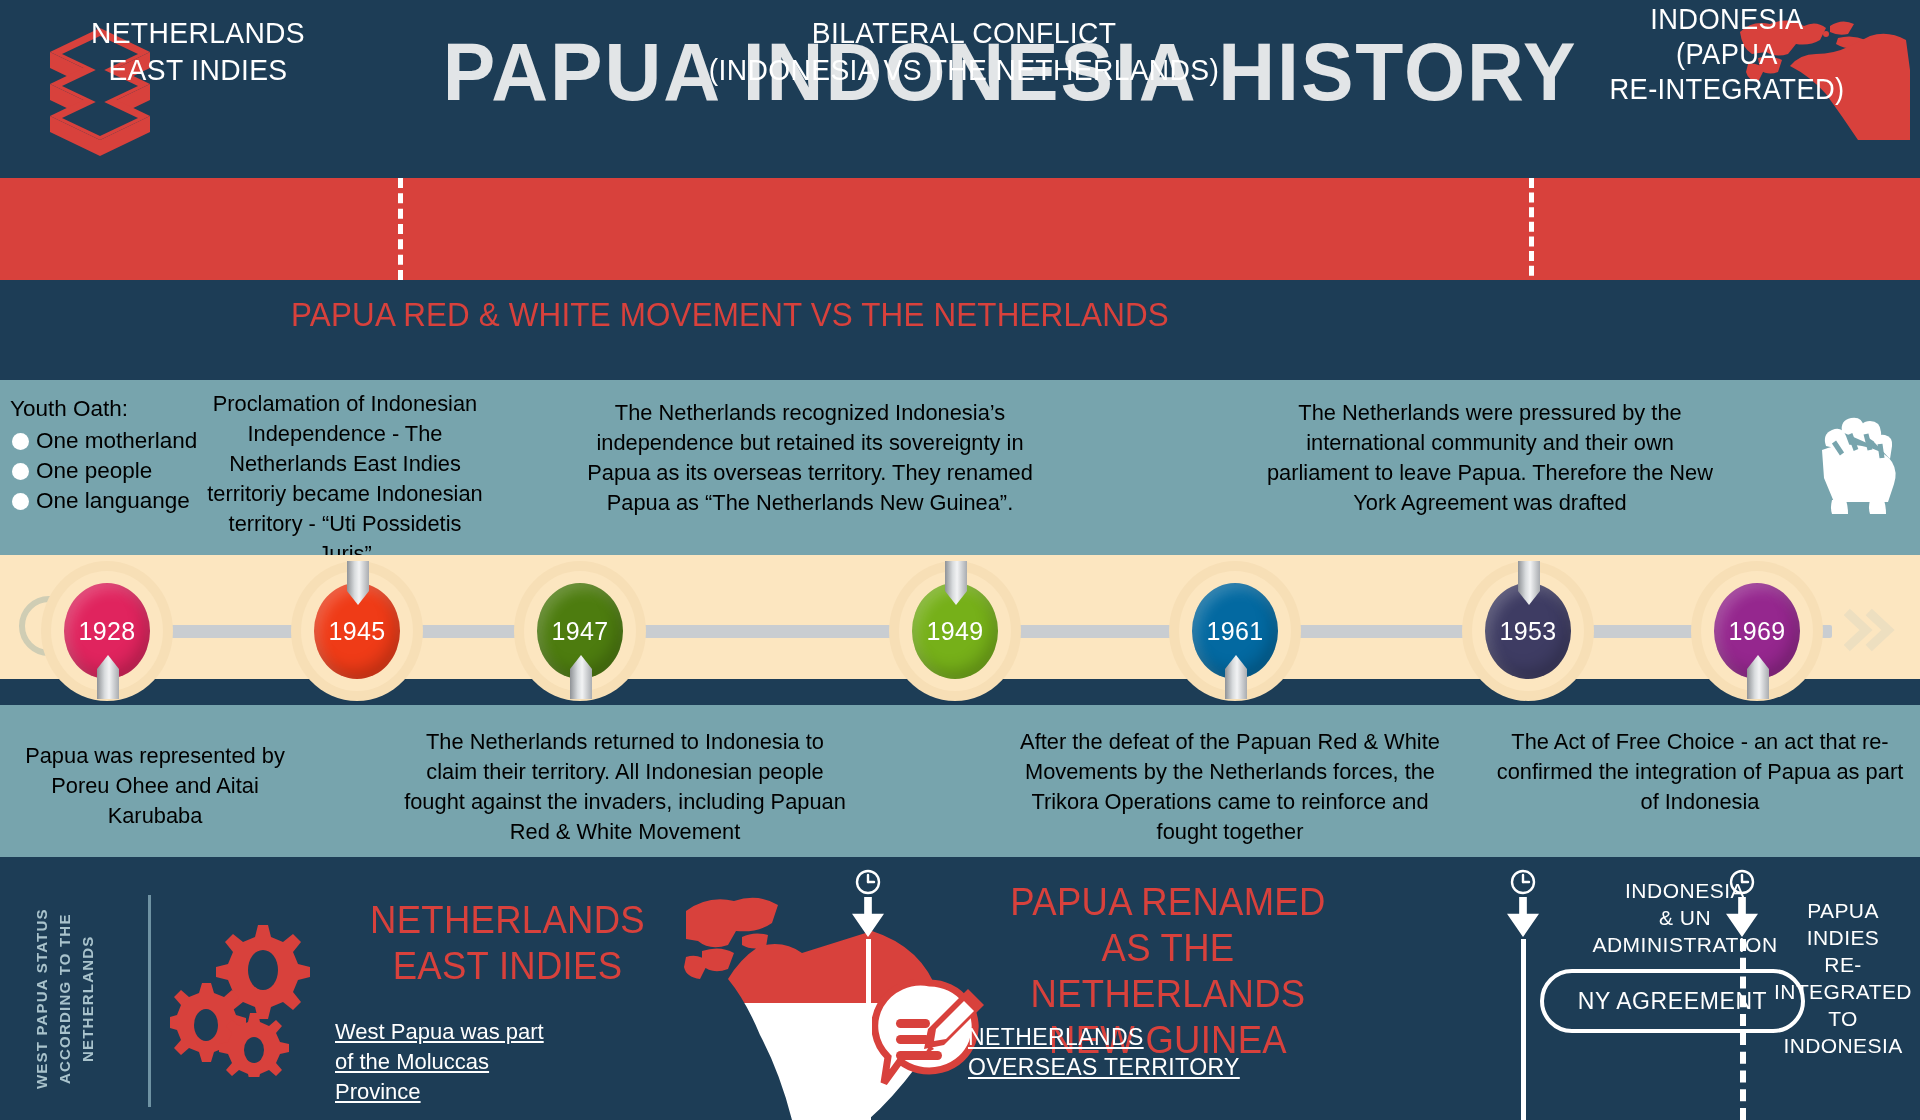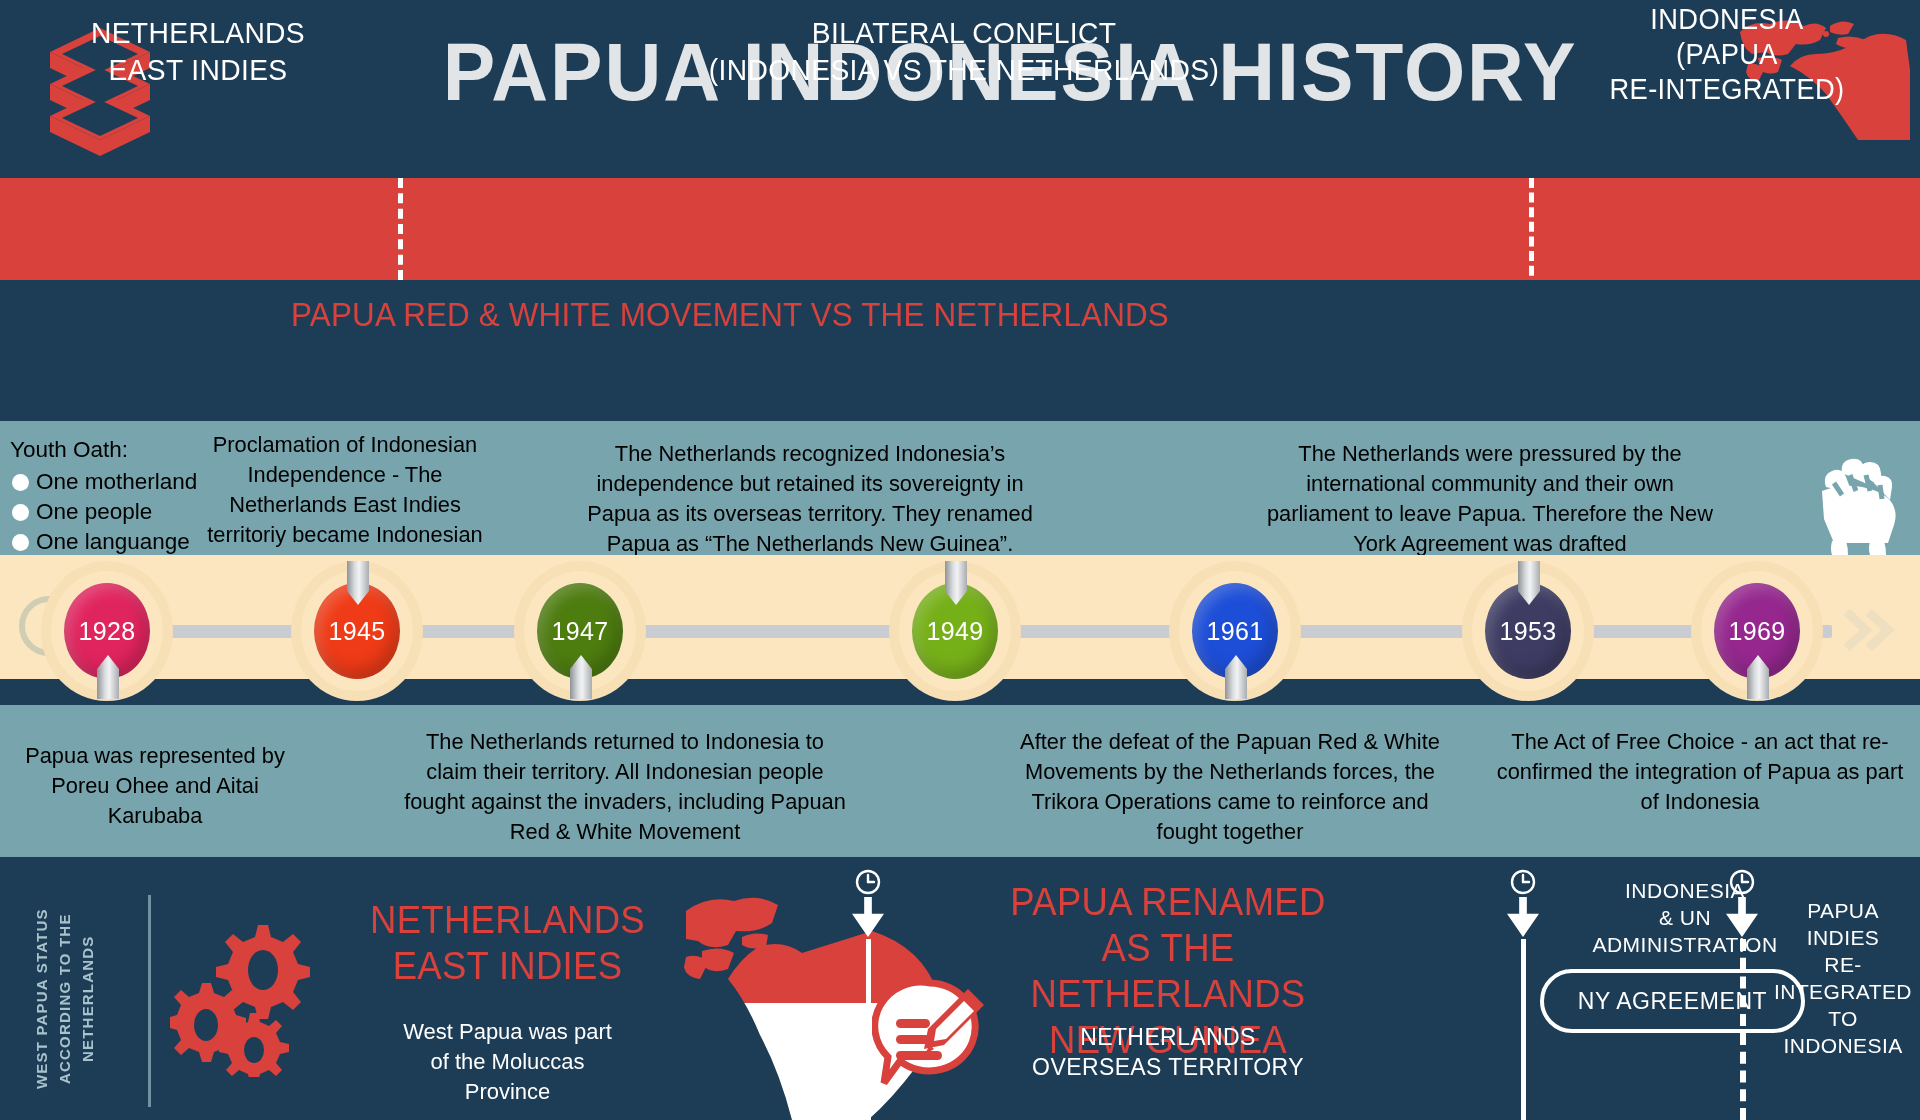--- a/index.html
+++ b/index.html
@@ -59,21 +59,20 @@
   .sub-title {
     position: absolute; left: 180px; top: 16px; width: 1100px;
     text-align: center; color: #d8413c;
     font-size: 33px; letter-spacing: 0.2px; transform: scaleX(0.95);
   }
 
   
   .teal-top {
     position: absolute; left: 0; top: 380px; width: 1920px; height: 175px;
     background: #77a4ad;
-    margin-top: 41px;
   }
   .desc {
     position: absolute; color: #000000;
     text-align: center; font-size: 22.5px; line-height: 30px;
     transform: scaleX(0.97);
   }
   .oath { position: absolute; left: 10px; top: 14px; width: 230px; text-align: left;
           color: #000; font-size: 22.5px; line-height: 30px; }
   .oath .oath-title { margin-bottom: 2px; }
   .oath ul { list-style: none; }
@@ -145,22 +144,22 @@
     position: absolute; left: 148px; top: 38px; width: 3px; height: 212px;
     background: #6f93a3;
   }
   .gears-icon { position: absolute; left: 170px; top: 60px; width: 165px; height: 160px; }
   .red-head {
     position: absolute; color: #d8413c; text-align: center;
     font-size: 38px; line-height: 46px; letter-spacing: 0.3px;
     transform: scaleX(0.96);
   }
   .white-sub {
-    position: absolute; color: #ffffff; text-align: center;
-    font-size: 22px; line-height: 30px;
+    position: absolute; color: #ffffff; 
+    font-size: 22px; line-height: 30px; text-decoration: underline;
   }
   .nei-head { left: 335px; top: 40px; width: 345px; }
   .nei-sub  { left: 335px; top: 160px; width: 345px; }
 
   .flag-map { position: absolute; left: 672px; top: 30px; width: 285px; height: 233px; }
 
   .clock-mark { position: absolute; width: 26px; height: 26px; }
   .arrow-down {
     position: absolute; width: 32px; height: 40px;
     background: #ffffff;
@@ -314,21 +313,21 @@
       <div class="ball" style="background:#4d7c0f">1947</div>
       <div class="pin"></div>
     </div>
     <div class="node up" style="left:875px">
       <div class="halo"></div>
       <div class="ball" style="background:#76b019">1949</div>
       <div class="pin"></div>
     </div>
     <div class="node down" style="left:1155px">
       <div class="halo"></div>
-      <div class="ball" style="background:#1d4ed8">1961</div>
+      <div class="ball" style="background:#0369a1">1961</div>
       <div class="pin"></div>
     </div>
     <div class="node up" style="left:1448px">
       <div class="halo"></div>
       <div class="ball" style="background:#3e3c63">1953</div>
       <div class="pin"></div>
     </div>
     <div class="node down" style="left:1677px">
       <div class="halo"></div>
       <div class="ball" style="background:#95278e">1969</div>

